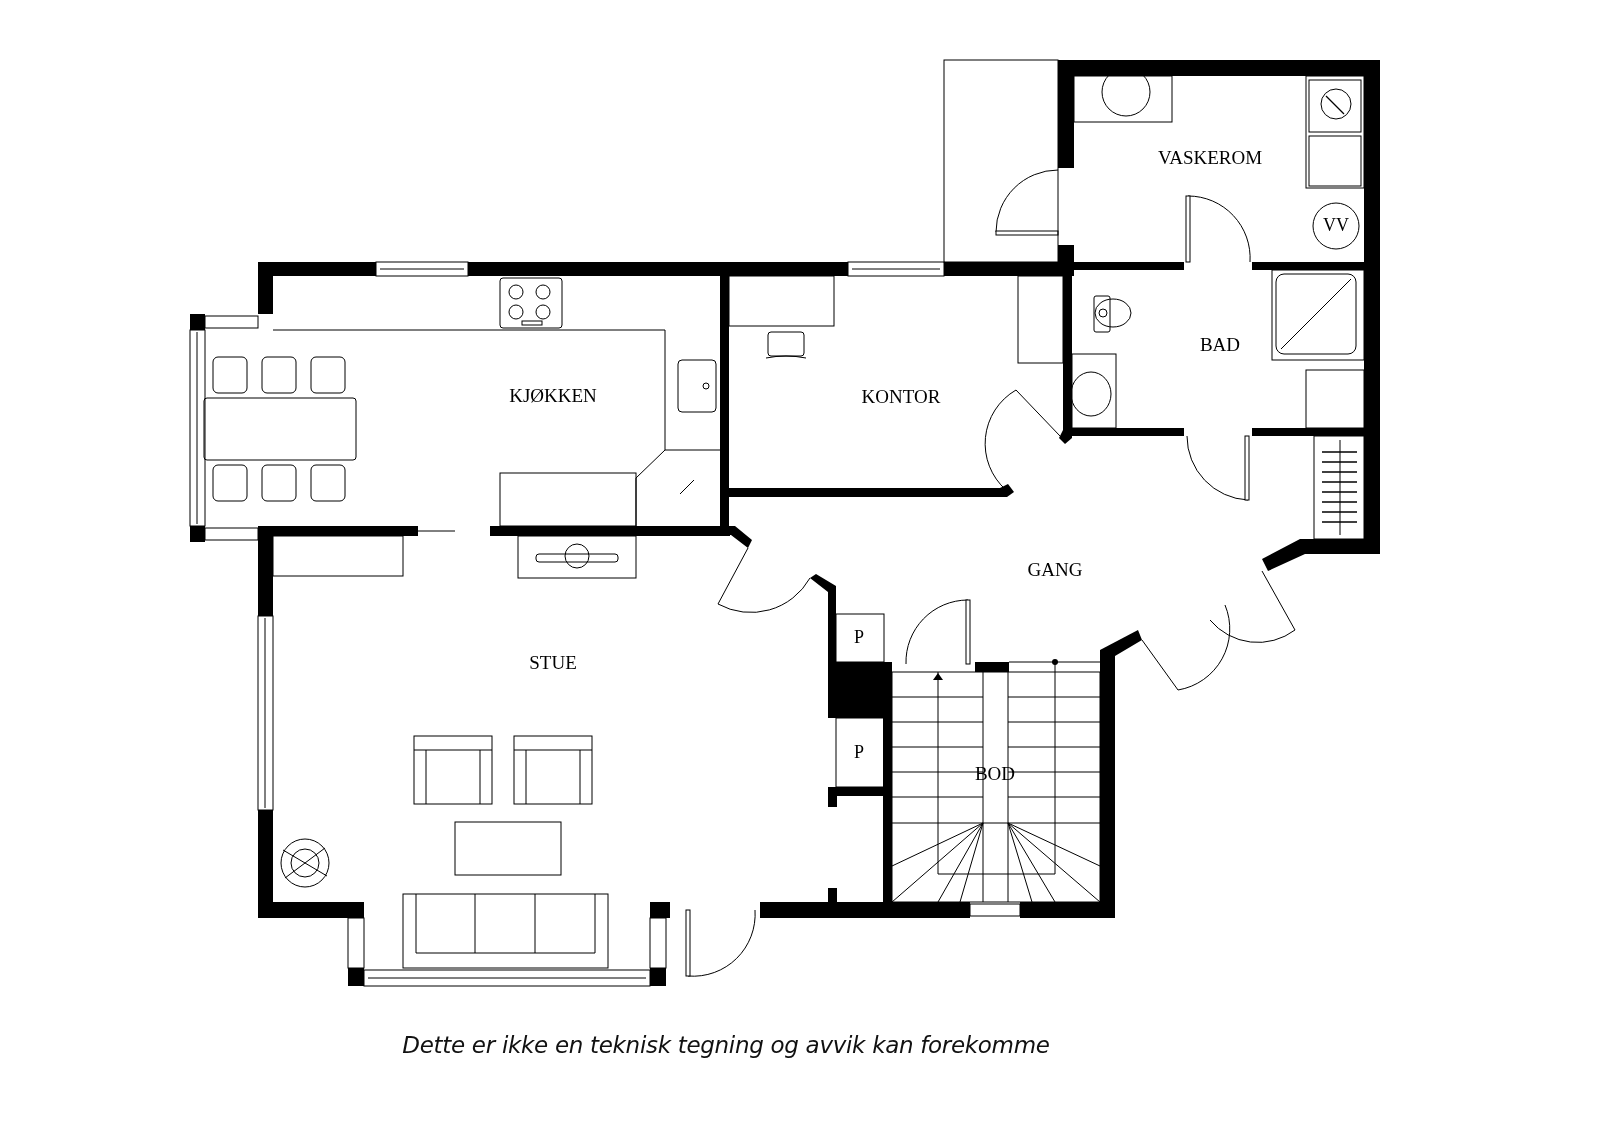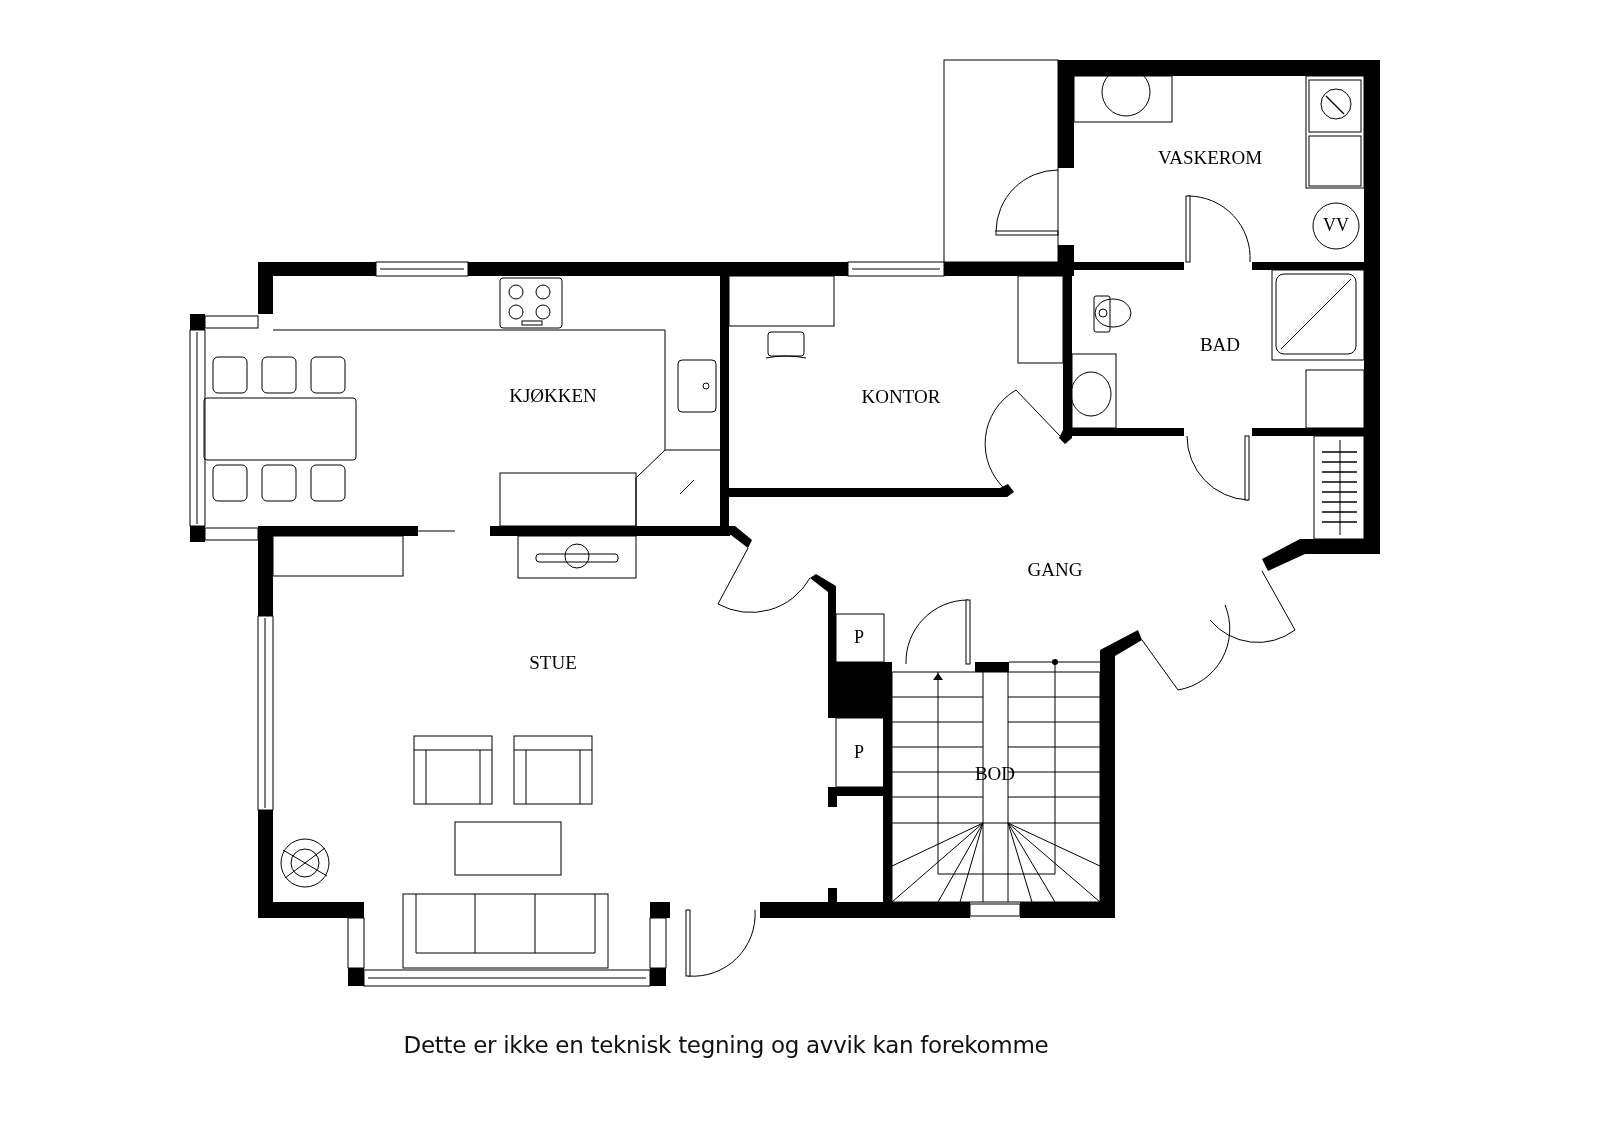--- a/index.html
+++ b/index.html
@@ -5,21 +5,21 @@
   html, body { margin:0; padding:0; background:#ffffff; }
   body { width:1600px; height:1131px; position:relative; overflow:hidden; }
   #plan { position:absolute; left:0; top:0; width:1600px; height:1131px; }
   .wall { fill:#000; }
   .thin { fill:none; stroke:#000; stroke-width:1; }
   .thin2 { fill:none; stroke:#000; stroke-width:1.3; }
   .win { fill:#fff; stroke:#000; stroke-width:1; }
   .room-label { font-family:"Liberation Serif", serif; font-size:19px; fill:#000; text-anchor:middle; dominant-baseline:middle; }
   .small-label { font-family:"Liberation Serif", serif; font-size:18px; fill:#000; text-anchor:middle; dominant-baseline:middle; }
   .footer { position:absolute; left:0; width:1452px; top:1032px; text-align:center;
-            font-family:"DejaVu Sans", sans-serif; font-size:23px; color:#111; letter-spacing:-0.3px; }
+            font-family:"DejaVu Sans", sans-serif; font-size:23px; color:#111; letter-spacing:-0.3px;font-style:italic; }
 </style>
 </head>
 <body>
 
 <svg id="plan" viewBox="0 0 1600 1131" xmlns="http://www.w3.org/2000/svg">
 
   <g>
 
     <rect class="wall" x="258" y="262" width="118" height="14"></rect>
     <rect class="wall" x="468" y="262" width="380" height="14"></rect>

